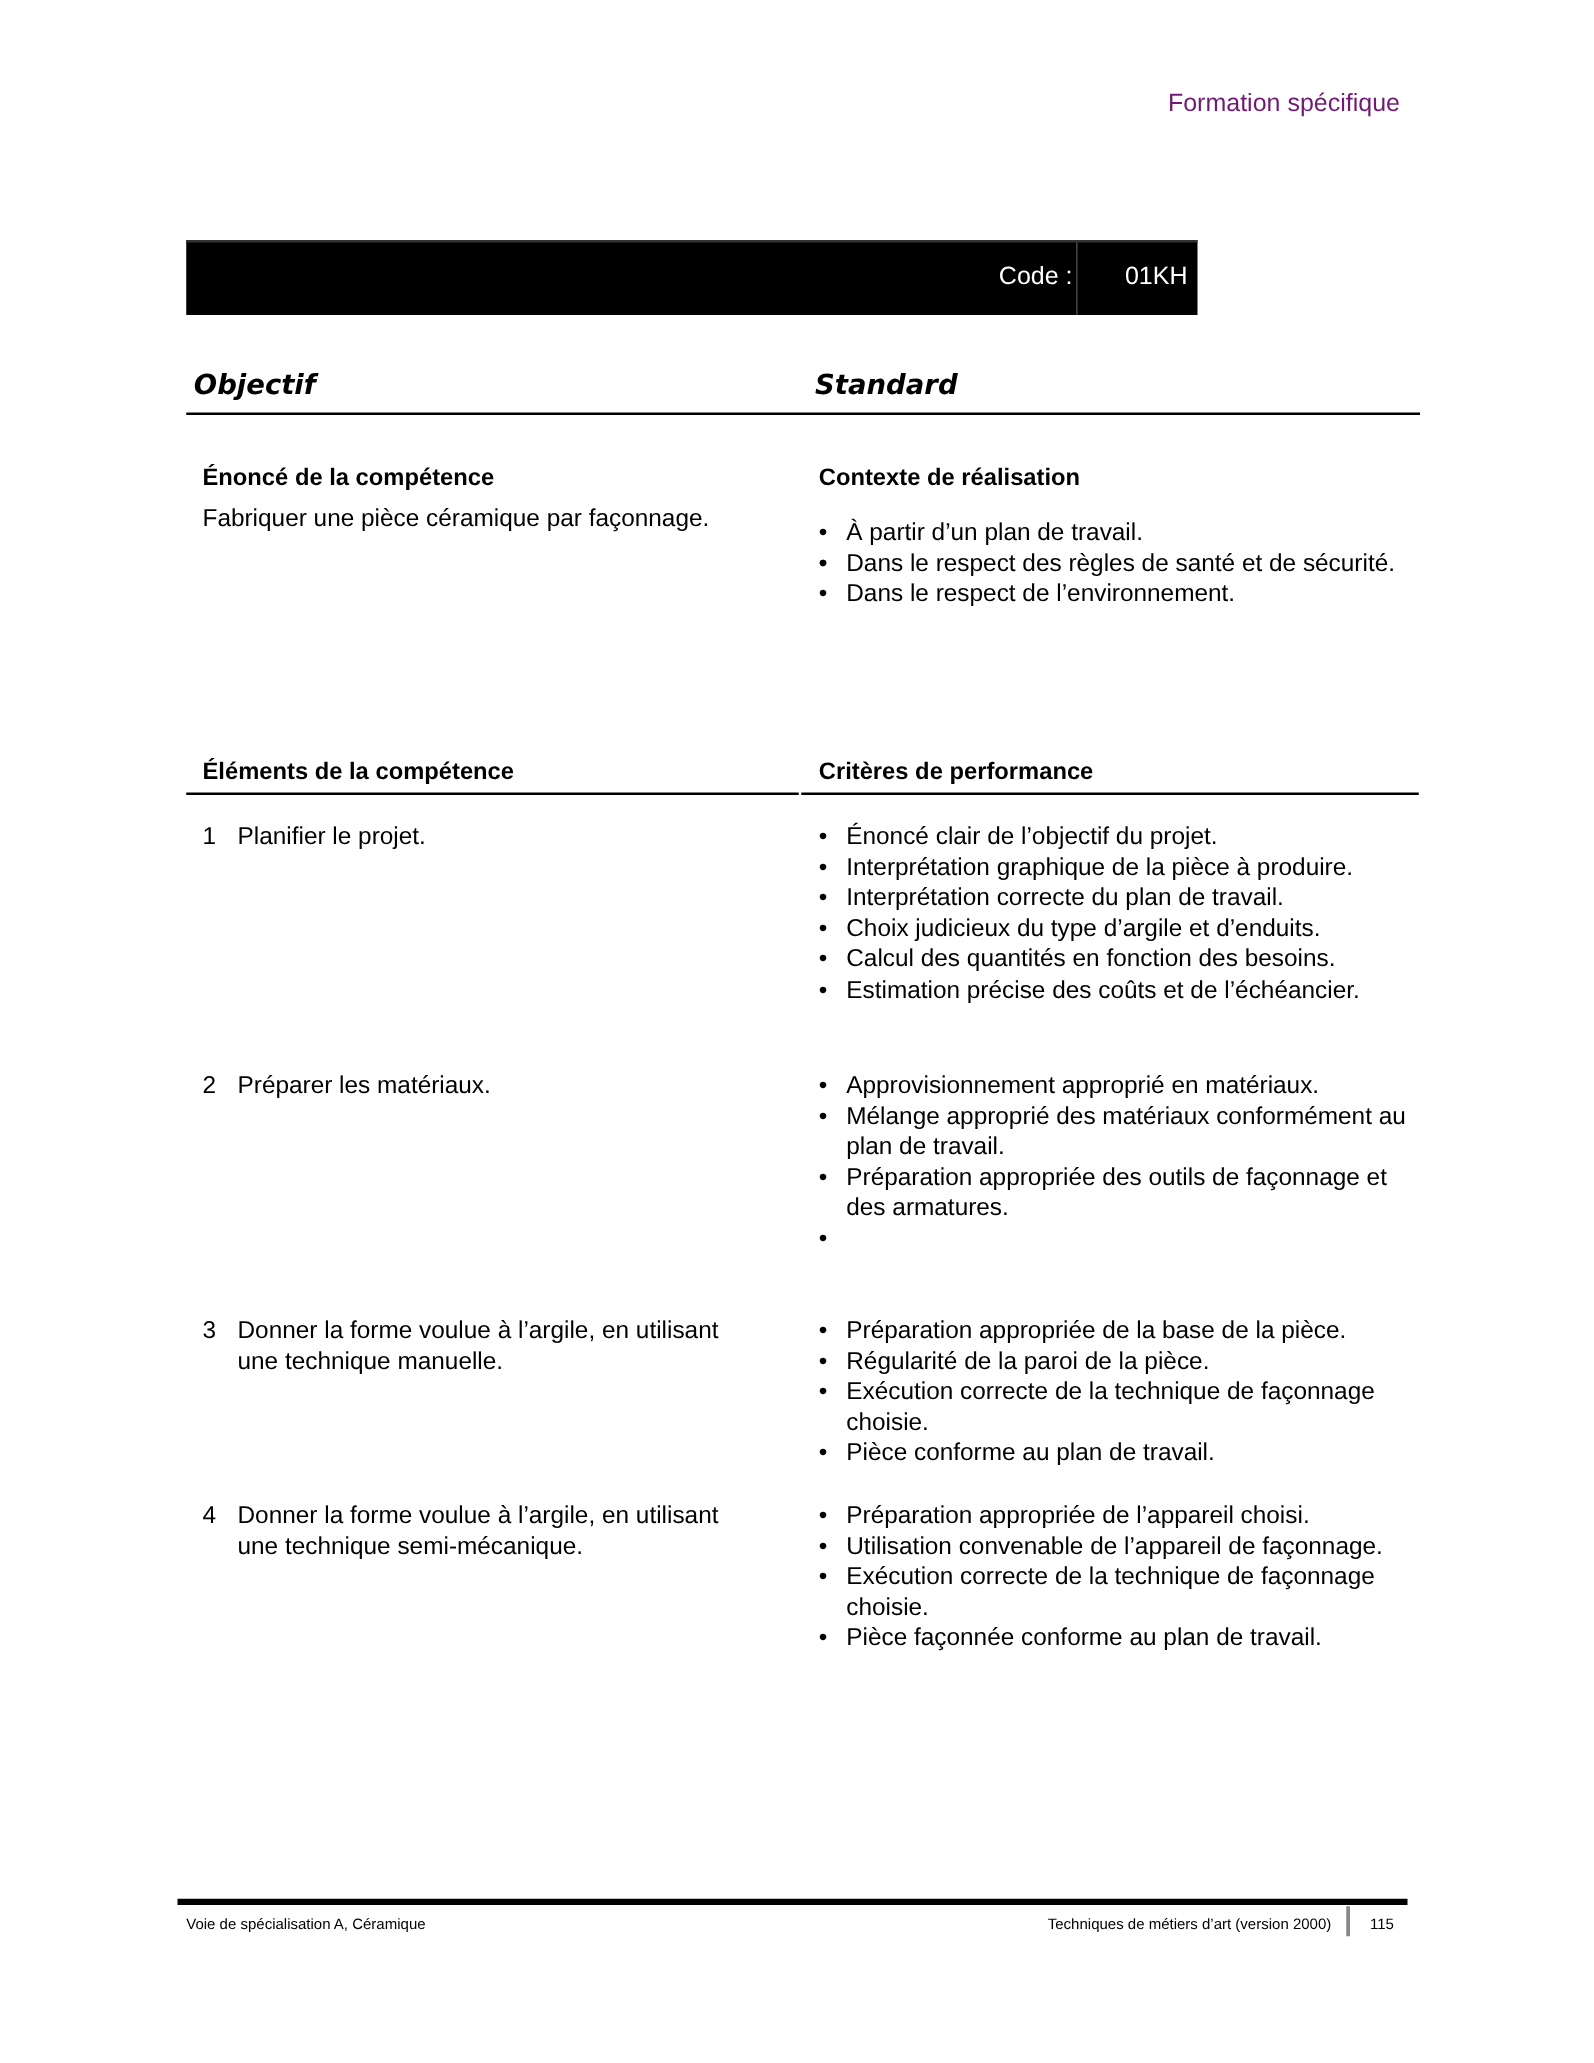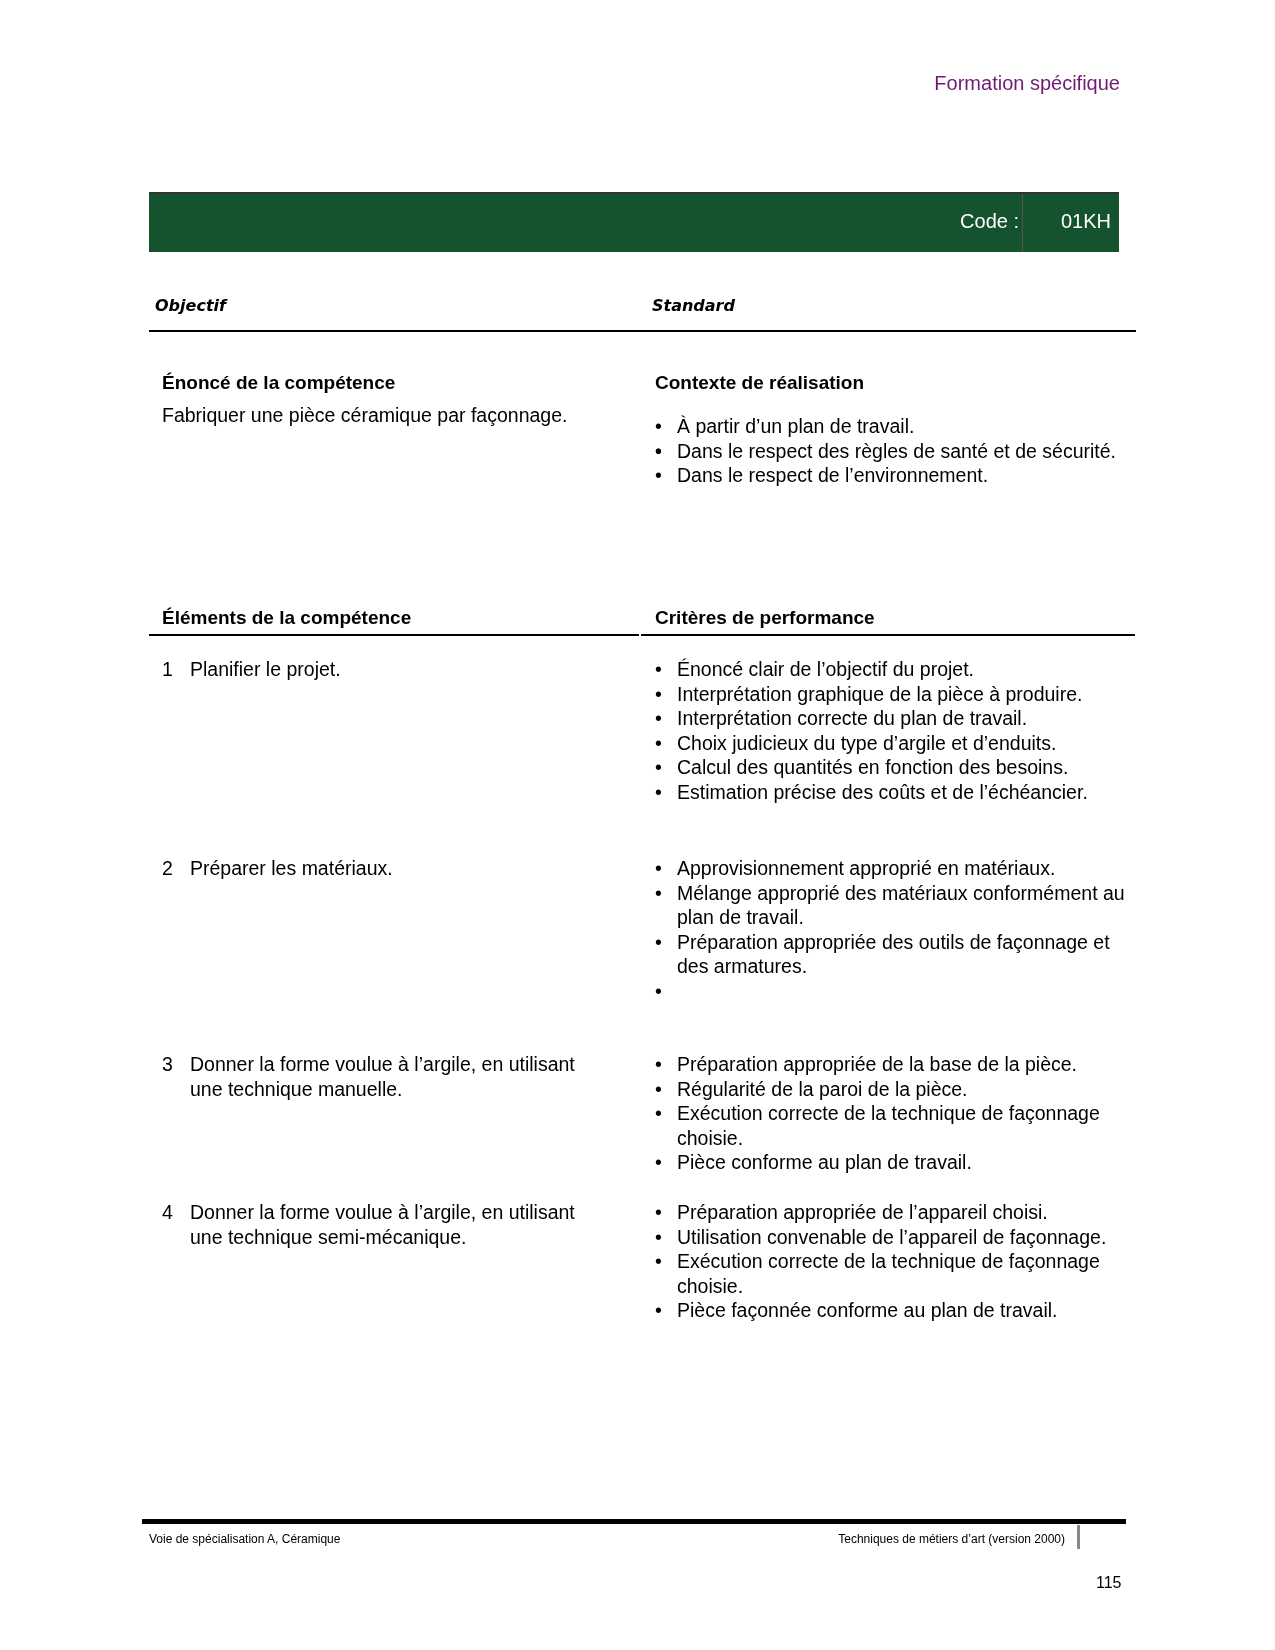--- a/index.html
+++ b/index.html
@@ -1,28 +1,28 @@
 <!DOCTYPE html>
 <html><head>
 <meta charset="utf-8">
 <style>
   html, body { margin: 0; padding: 0; background: #ffffff; }
   body { width: 1275px; height: 1650px; position: relative; overflow: hidden;
          font-family: "Liberation Sans", sans-serif; color: #000; }
   .running-head { position: absolute; top: 72px; right: 155px; font-size: 20px; color: #701a75; }
-  .code-bar { position: absolute; left: 149px; top: 192px; width: 970px; height: 58px;
-              background: #14532d; border-top: 2px solid #333; }
+  .code-bar { position: absolute; left: 149px; top: 192px; width: 809px; height: 58px;
+              background: #000000; border-top: 2px solid #333; }
   .code-label { position: absolute; right: 100px; top: 16px; color: #fff; font-size: 20px; }
   .code-sep { position: absolute; right: 96px; top: 0; width: 1px; height: 58px; background: #555; }
   .code-value { position: absolute; right: 8px; top: 16px; color: #fff; font-size: 20px; }
 
   .section-heads { position: absolute; left: 149px; top: 296px; width: 987px; height: 34px;
                    border-bottom: 2px solid #000; }
   .section-heads .h { position: absolute; top: 0; font-family: "DejaVu Sans", sans-serif;
-                      font-weight: bold; font-style: italic; font-size: 16px; }
+                      font-weight: bold; font-style: italic; font-size: 22px; }
   .h-left { left: 6px; }
   .h-right { left: 503px; }
 
   .col-left { position: absolute; left: 162px; width: 450px; }
   .col-right { position: absolute; left: 655px; width: 470px; }
   .subhead { font-weight: bold; font-size: 19px; }
   .body-text { font-size: 19.5px; line-height: 24.5px; }
 
   ul.bullets { list-style: none; margin: 0; padding: 0; }
   ul.bullets li { position: relative; padding-left: 22px; font-size: 19.5px; line-height: 24.5px; }
@@ -31,21 +31,21 @@
   .rule2 { position: absolute; top: 634px; height: 2px; background: #000; }
 
   .item-row { position: absolute; left: 162px; width: 450px; font-size: 19.5px; line-height: 24.5px; }
   .item-num { position: absolute; left: 0; top: 0; }
   .item-text { position: absolute; left: 28px; top: 0; width: 420px; }
 
   .footer-rule { position: absolute; left: 142px; top: 1519px; width: 984px; height: 5px; background: #000; }
   .footer-left { position: absolute; left: 149px; top: 1532px; font-size: 12px; }
   .footer-right { position: absolute; right: 210px; top: 1532px; font-size: 12px; }
   .footer-sep { position: absolute; left: 1077px; top: 1525px; width: 3px; height: 24px; background: #888; }
-  .footer-page { position: absolute; left: 1096px; top: 1532px; font-size: 16px; margin-top: 42px; }
+  .footer-page { position: absolute; left: 1096px; top: 1532px; font-size: 12px; }
 </style>
 </head>
 <body>
 
 <div class="running-head">Formation spécifique</div>
 
 <div class="code-bar">
   <span class="code-label">Code :</span>
   <span class="code-sep"></span>
   <span class="code-value">01KH</span>

